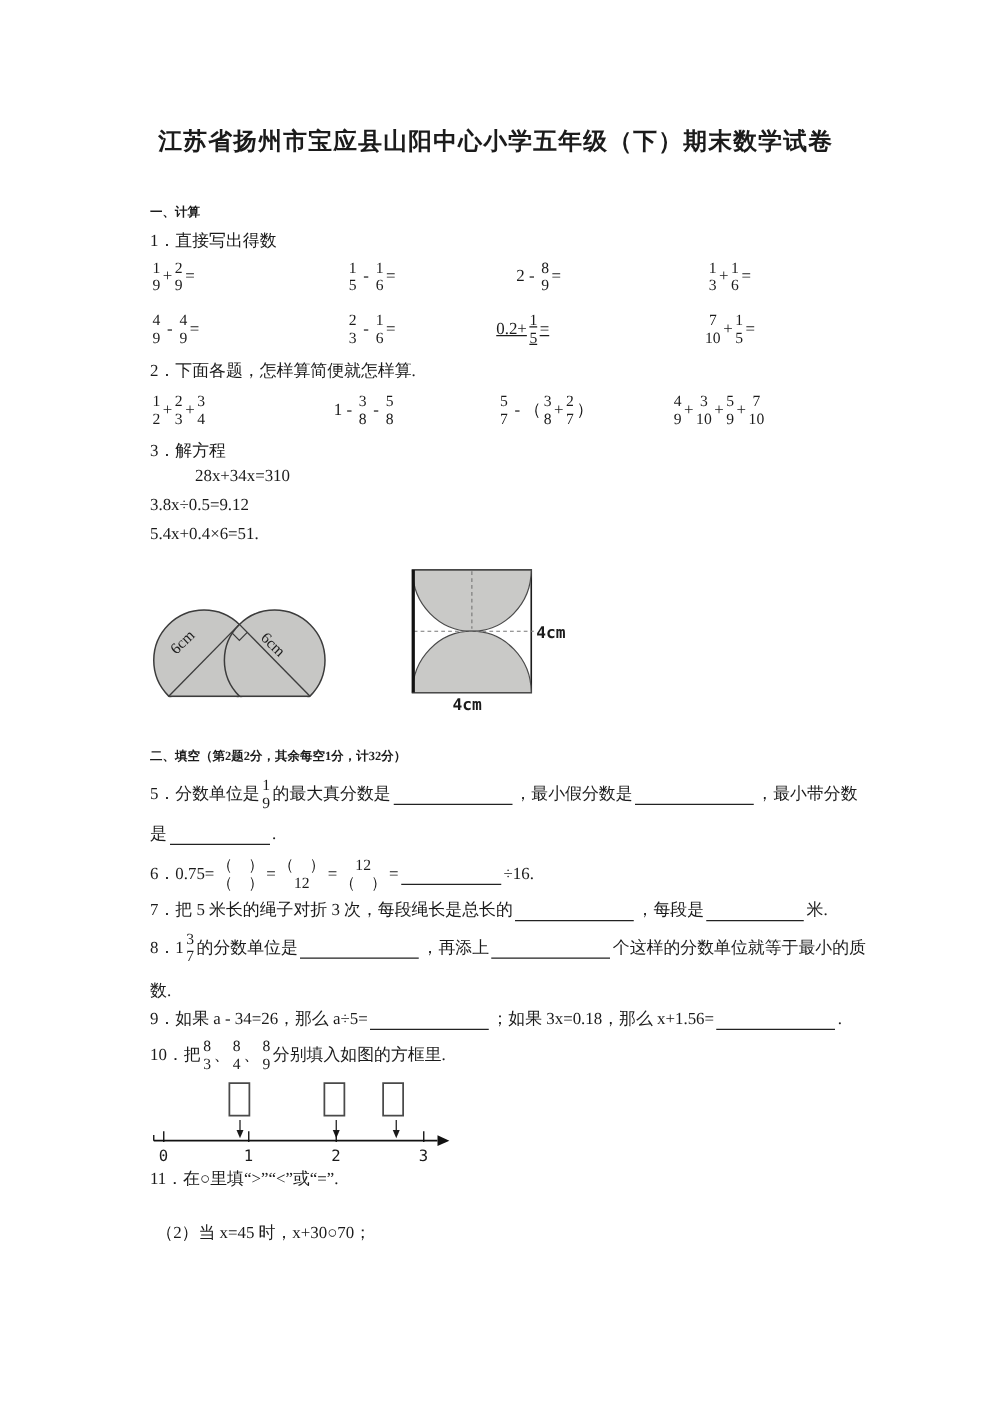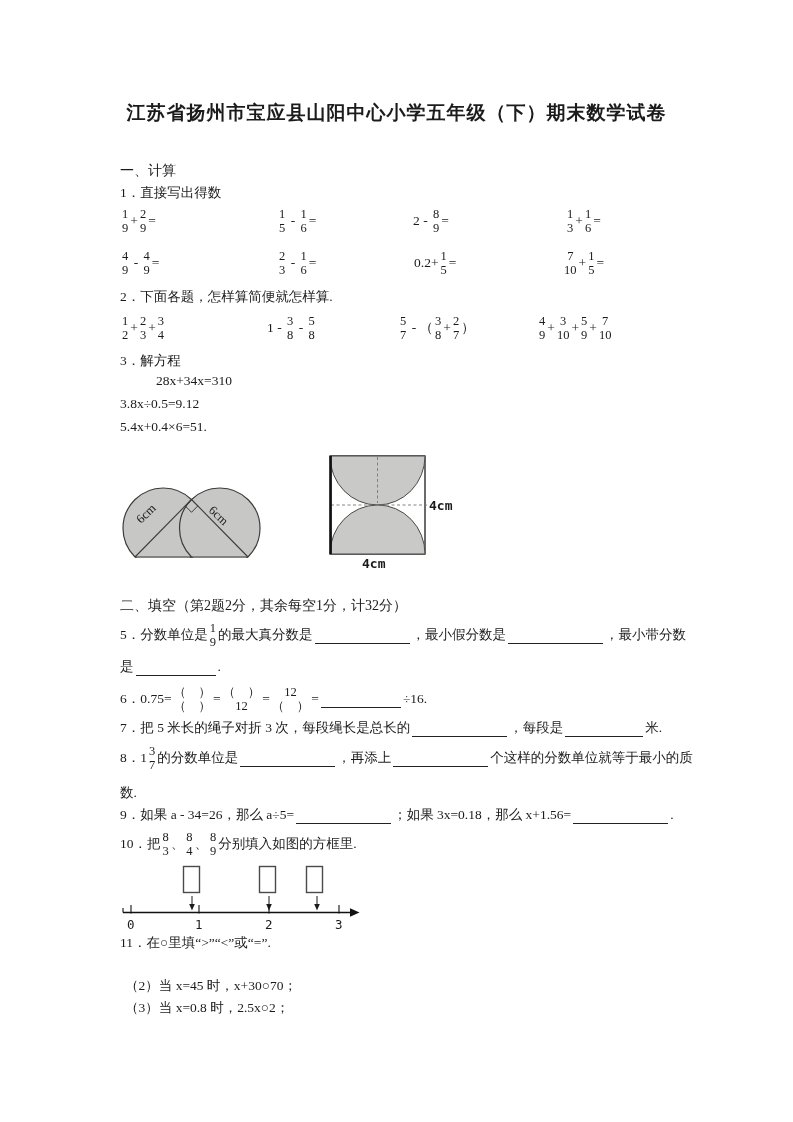--- a/index.html
+++ b/index.html
@@ -2,21 +2,21 @@
 <html><head>
 <meta charset="utf-8">
 <style>
   html,body{margin:0;padding:0;background:#ffffff;}
   .page{position:relative;width:793px;height:1122px;background:#fff;overflow:hidden;
         font-family:"Liberation Serif",serif;color:#1b1b1b;}
   .abs{position:absolute;}
   .line{display:flex;align-items:center;white-space:pre;font-size:13.5px;line-height:20px;}
   .line .t{white-space:pre;}
   .title{left:0;width:100%;text-align:center;top:100px;font-size:19px;font-weight:bold;letter-spacing:1px;}
-  .h{font-size:14px;font-weight:normal;}
+  .h{font-size:10px;font-weight:bold;}
   .frac{display:inline-flex;flex-direction:column;align-items:center;justify-content:center;
         line-height:1.12;font-size:12.5px;margin:0 1px;text-align:center;}
   .frac .fnum,.frac .fden{display:block;padding:0 1px;}
   .blank{display:inline-block;border-bottom:1px solid #222;height:16px;margin:0 2px;}
   svg text{font-family:"DejaVu Sans Mono",monospace;fill:#1b1b1b;}
   .figlabel{font-size:13px;font-weight:bold;}
   .leglabel{font-size:12.5px;font-family:"Liberation Serif",serif;font-weight:normal;}
   .ticklabel{font-size:12.5px;}
 </style>
 </head>
@@ -29,21 +29,21 @@
   <div class="abs line h" style="left:120px;top:161px;">一、计算</div>
   <div class="abs line" style="left:120px;top:183px;">1．直接写出得数</div>
 
   <div class="abs line" style="left:120px;top:203px;height:36px;"><span class="frac"><span class="fnum">1</span><span class="fden">9</span></span><span class="t">+</span><span class="frac"><span class="fnum">2</span><span class="fden">9</span></span><span class="t">=</span></div>
   <div class="abs line" style="left:277px;top:203px;height:36px;"><span class="frac"><span class="fnum">1</span><span class="fden">5</span></span><span class="t"> - </span><span class="frac"><span class="fnum">1</span><span class="fden">6</span></span><span class="t">=</span></div>
   <div class="abs line" style="left:413px;top:203px;height:36px;"><span class="t">2 - </span><span class="frac"><span class="fnum">8</span><span class="fden">9</span></span><span class="t">=</span></div>
   <div class="abs line" style="left:565px;top:203px;height:36px;"><span class="frac"><span class="fnum">1</span><span class="fden">3</span></span><span class="t">+</span><span class="frac"><span class="fnum">1</span><span class="fden">6</span></span><span class="t">=</span></div>
 
   <div class="abs line" style="left:120px;top:245px;height:36px;"><span class="frac"><span class="fnum">4</span><span class="fden">9</span></span><span class="t"> - </span><span class="frac"><span class="fnum">4</span><span class="fden">9</span></span><span class="t">=</span></div>
   <div class="abs line" style="left:277px;top:245px;height:36px;"><span class="frac"><span class="fnum">2</span><span class="fden">3</span></span><span class="t"> - </span><span class="frac"><span class="fnum">1</span><span class="fden">6</span></span><span class="t">=</span></div>
-  <div class="abs line" style="left:414px;top:245px;height:36px;"><span class="t">0.2+</span><span class="frac"><span class="fnum">1</span><span class="fden">5</span></span><span class="t">=</span></div>
+  <div class="abs line" style="left:397px;top:245px;height:36px;text-decoration:underline;"><span class="t">0.2+</span><span class="frac"><span class="fnum">1</span><span class="fden">5</span></span><span class="t">=</span></div>
   <div class="abs line" style="left:562px;top:245px;height:36px;"><span class="frac"><span class="fnum">7</span><span class="fden">10</span></span><span class="t">+</span><span class="frac"><span class="fnum">1</span><span class="fden">5</span></span><span class="t">=</span></div>
 
   <div class="abs line" style="left:120px;top:287px;">2．下面各题，怎样算简便就怎样算.</div>
   <div class="abs line" style="left:120px;top:309px;height:38px;"><span class="frac"><span class="fnum">1</span><span class="fden">2</span></span><span class="t">+</span><span class="frac"><span class="fnum">2</span><span class="fden">3</span></span><span class="t">+</span><span class="frac"><span class="fnum">3</span><span class="fden">4</span></span></div>
   <div class="abs line" style="left:267px;top:309px;height:38px;"><span class="t">1 - </span><span class="frac"><span class="fnum">3</span><span class="fden">8</span></span><span class="t"> - </span><span class="frac"><span class="fnum">5</span><span class="fden">8</span></span></div>
   <div class="abs line" style="left:398px;top:309px;height:38px;"><span class="frac"><span class="fnum">5</span><span class="fden">7</span></span><span class="t"> - （</span><span class="frac"><span class="fnum">3</span><span class="fden">8</span></span><span class="t">+</span><span class="frac"><span class="fnum">2</span><span class="fden">7</span></span><span class="t">）</span></div>
   <div class="abs line" style="left:537px;top:309px;height:38px;"><span class="frac"><span class="fnum">4</span><span class="fden">9</span></span><span class="t">+</span><span class="frac"><span class="fnum">3</span><span class="fden">10</span></span><span class="t">+</span><span class="frac"><span class="fnum">5</span><span class="fden">9</span></span><span class="t">+</span><span class="frac"><span class="fnum">7</span><span class="fden">10</span></span></div>
 
   <div class="abs line" style="left:120px;top:351px;">3．解方程</div>
   <div class="abs line" style="left:120px;top:371px;margin-left:36px;">28x+34x=310</div>
@@ -111,15 +111,14 @@
       <line x1="339" y1="905" x2="339" y2="913.5"></line>
     </g>
     <text class="ticklabel" x="127" y="929">0</text>
     <text class="ticklabel" x="195" y="929">1</text>
     <text class="ticklabel" x="265" y="929">2</text>
     <text class="ticklabel" x="335" y="929">3</text>
   </svg>
 
   <div class="abs line" style="left:120px;top:932px;height:22px;">11．在○里填“&gt;”“&lt;”或“=”.</div>
   <div class="abs line" style="left:125px;top:975px;height:22px;">（2）当 x=45 时，x+30○70；</div>
-  <div class="abs line" style="left:125px;top:997px;height:22px;">（3）当 x=0.8 时，2.5x○2；</div>
 
 </div>
 
 </body></html>

